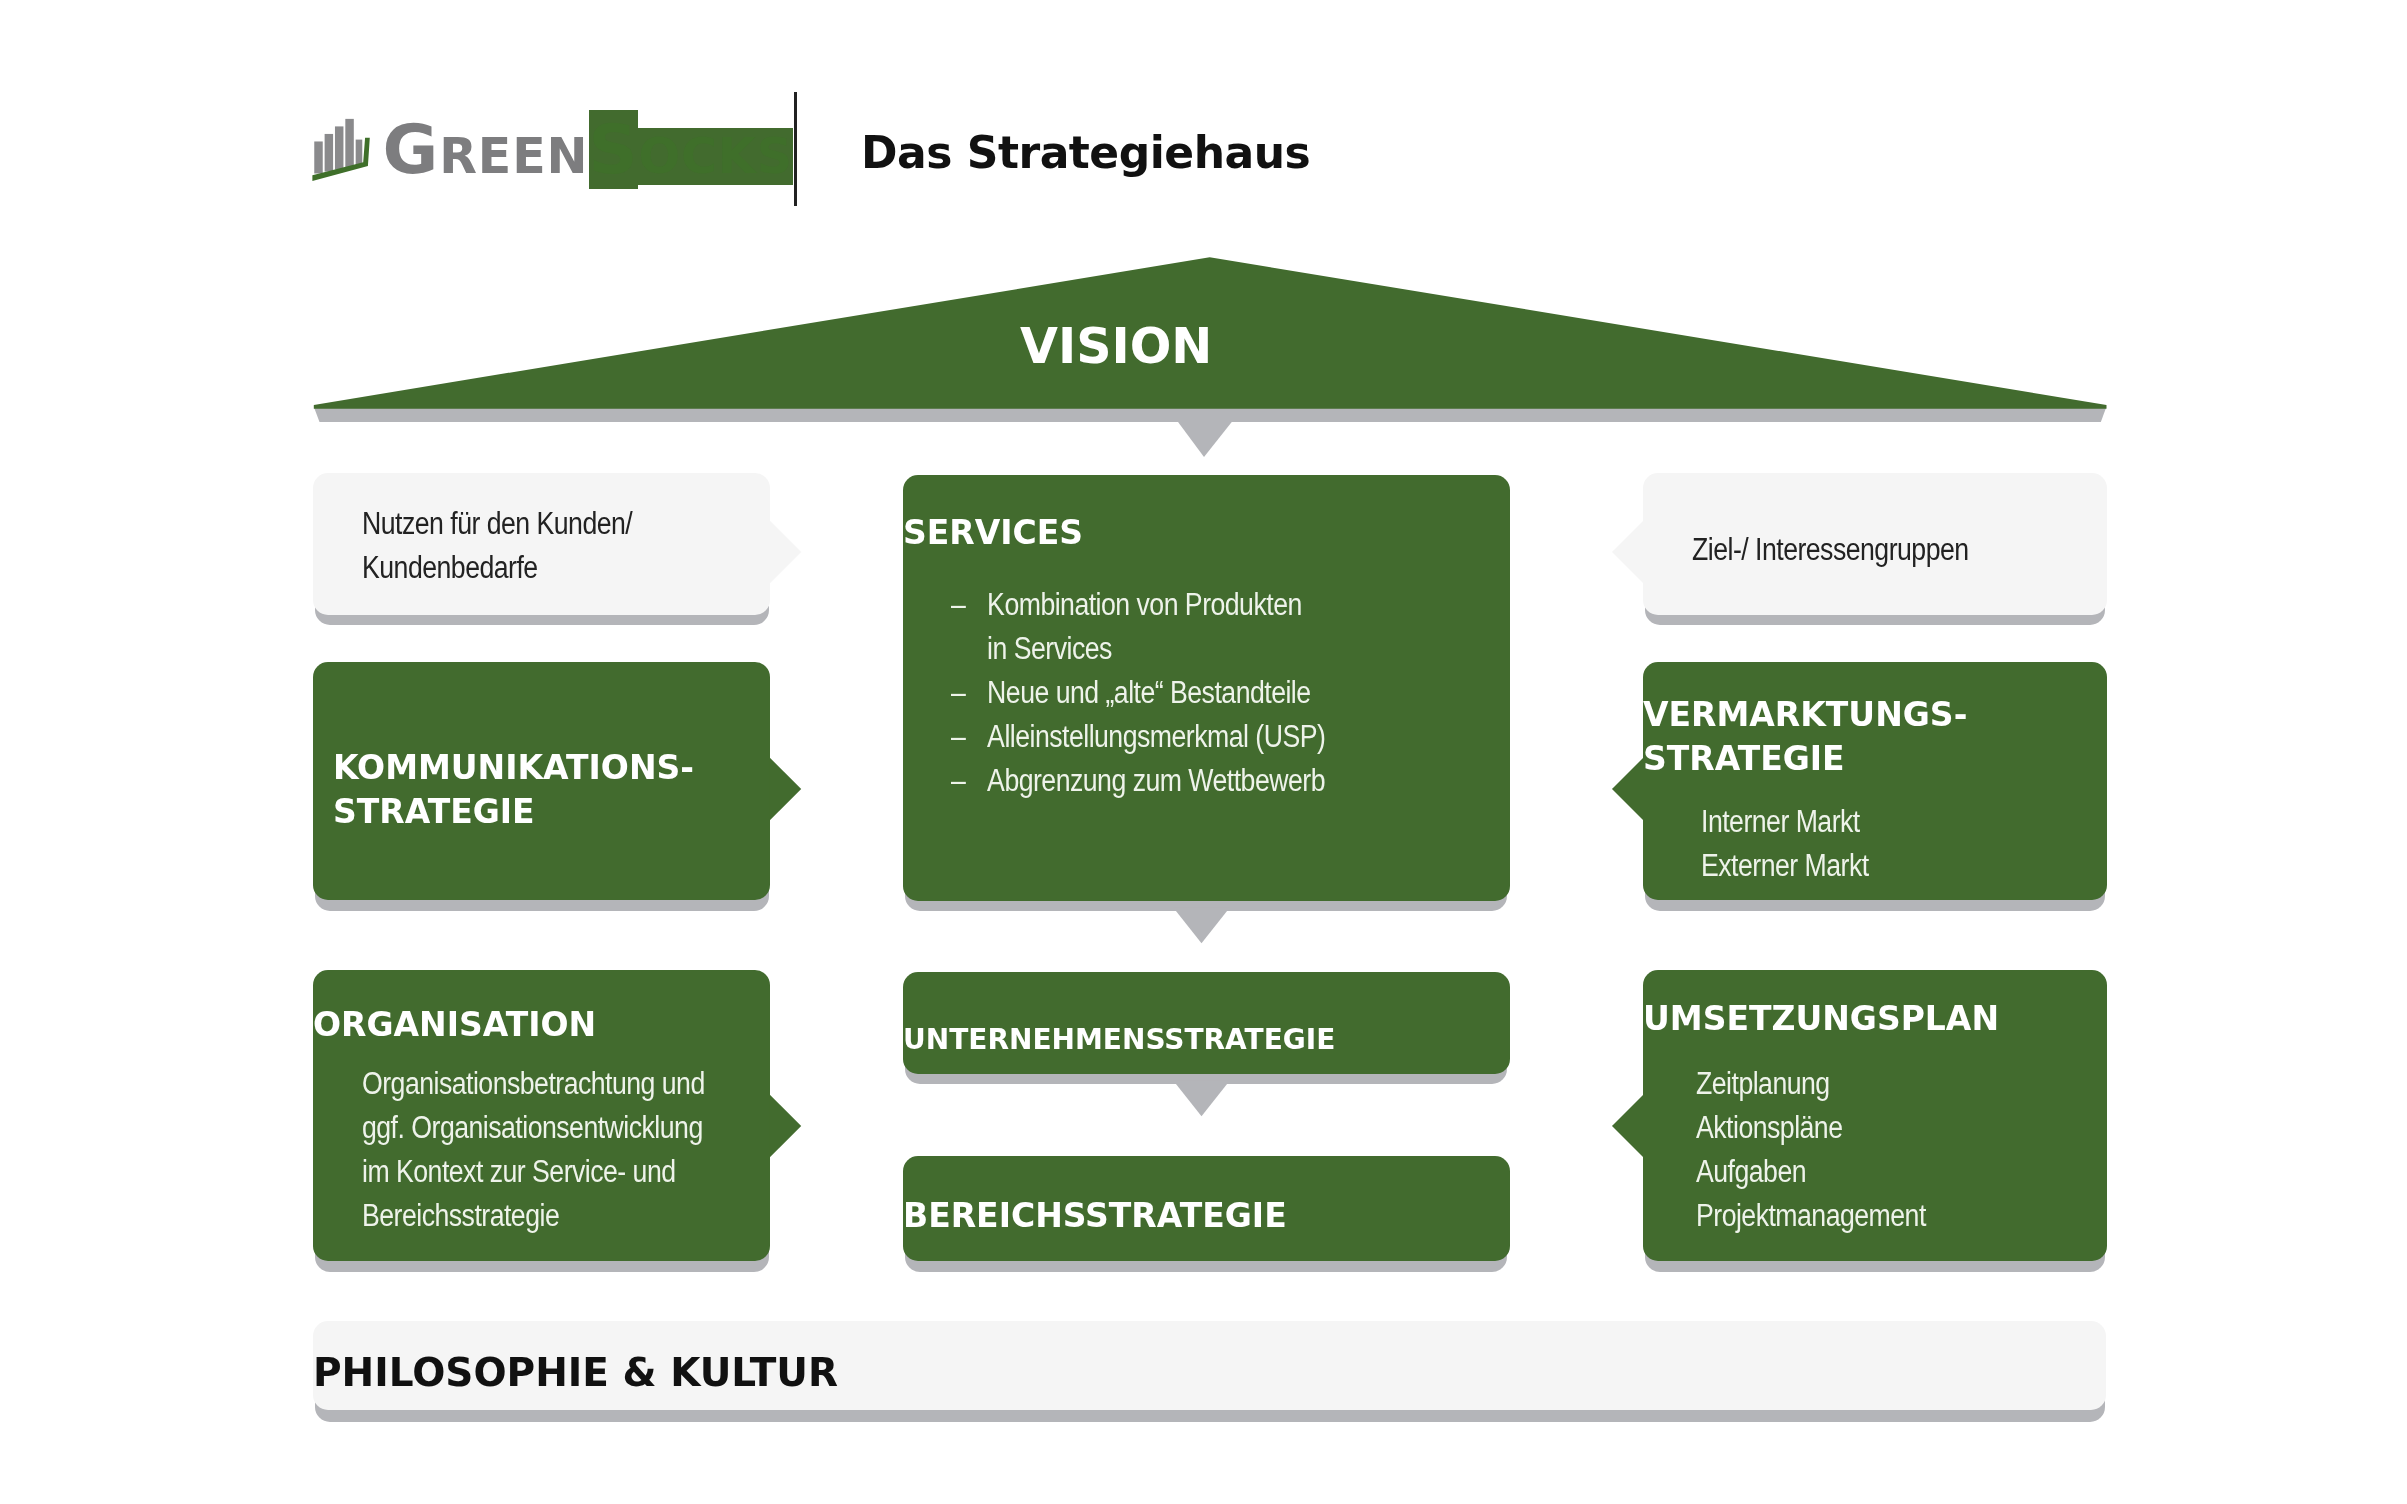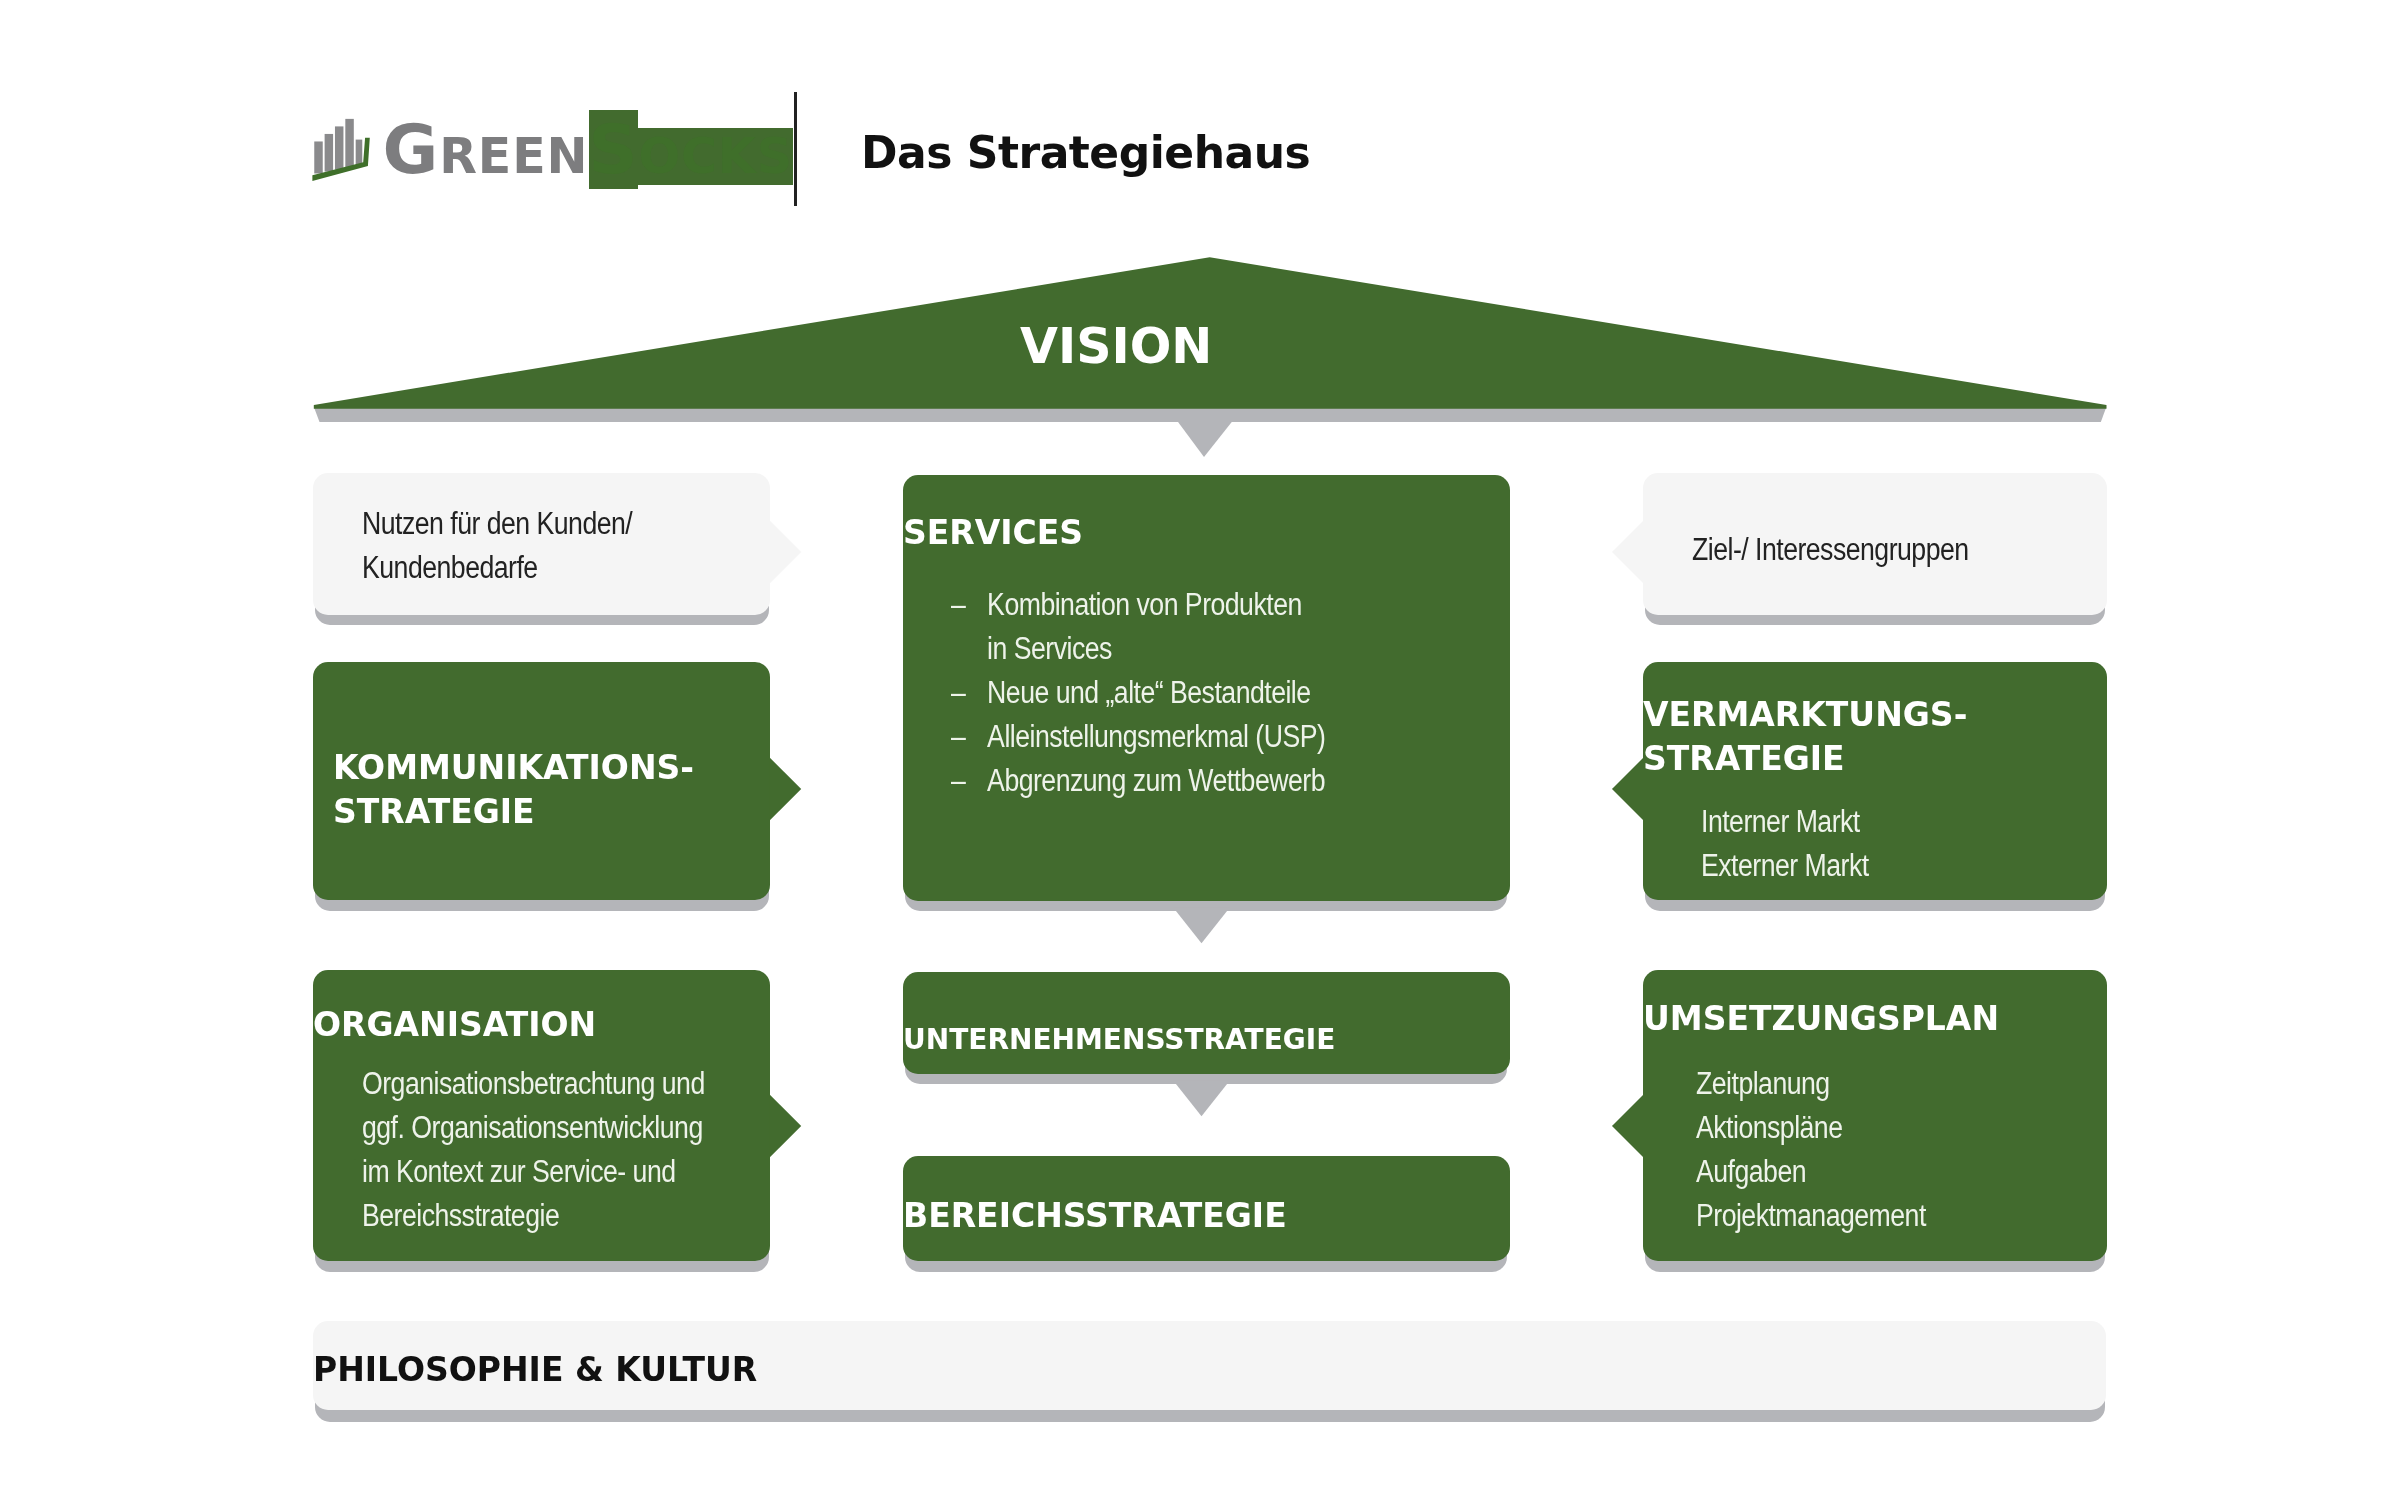--- a/index.html
+++ b/index.html
@@ -155,14 +155,14 @@
 <div class="abs title" style="left:1643px;top:999px;width:425px;font-size:33px;">UMSETZUNGSPLAN</div>
 <div class="abs body-text" style="left:1696px;top:1062px;">
   <div>Zeitplanung</div>
   <div>Aktionspläne</div>
   <div>Aufgaben</div>
   <div>Projektmanagement</div>
 </div>
 
 <div class="shadow" style="left:315px;top:1399px;width:1790px;height:23px;"></div>
 <div class="box light" style="left:313px;top:1321px;width:1793px;height:89px;"></div>
-<div class="abs title" style="left:313px;top:1350px;width:1793px;font-size:33px;color:#111;">PHILOSOPHIE &amp; KULTUR</div>
+<div class="abs title" style="left:313px;top:1350px;width:1793px;font-size:39px;color:#111;">PHILOSOPHIE &amp; KULTUR</div>
 
 
 </body></html>

